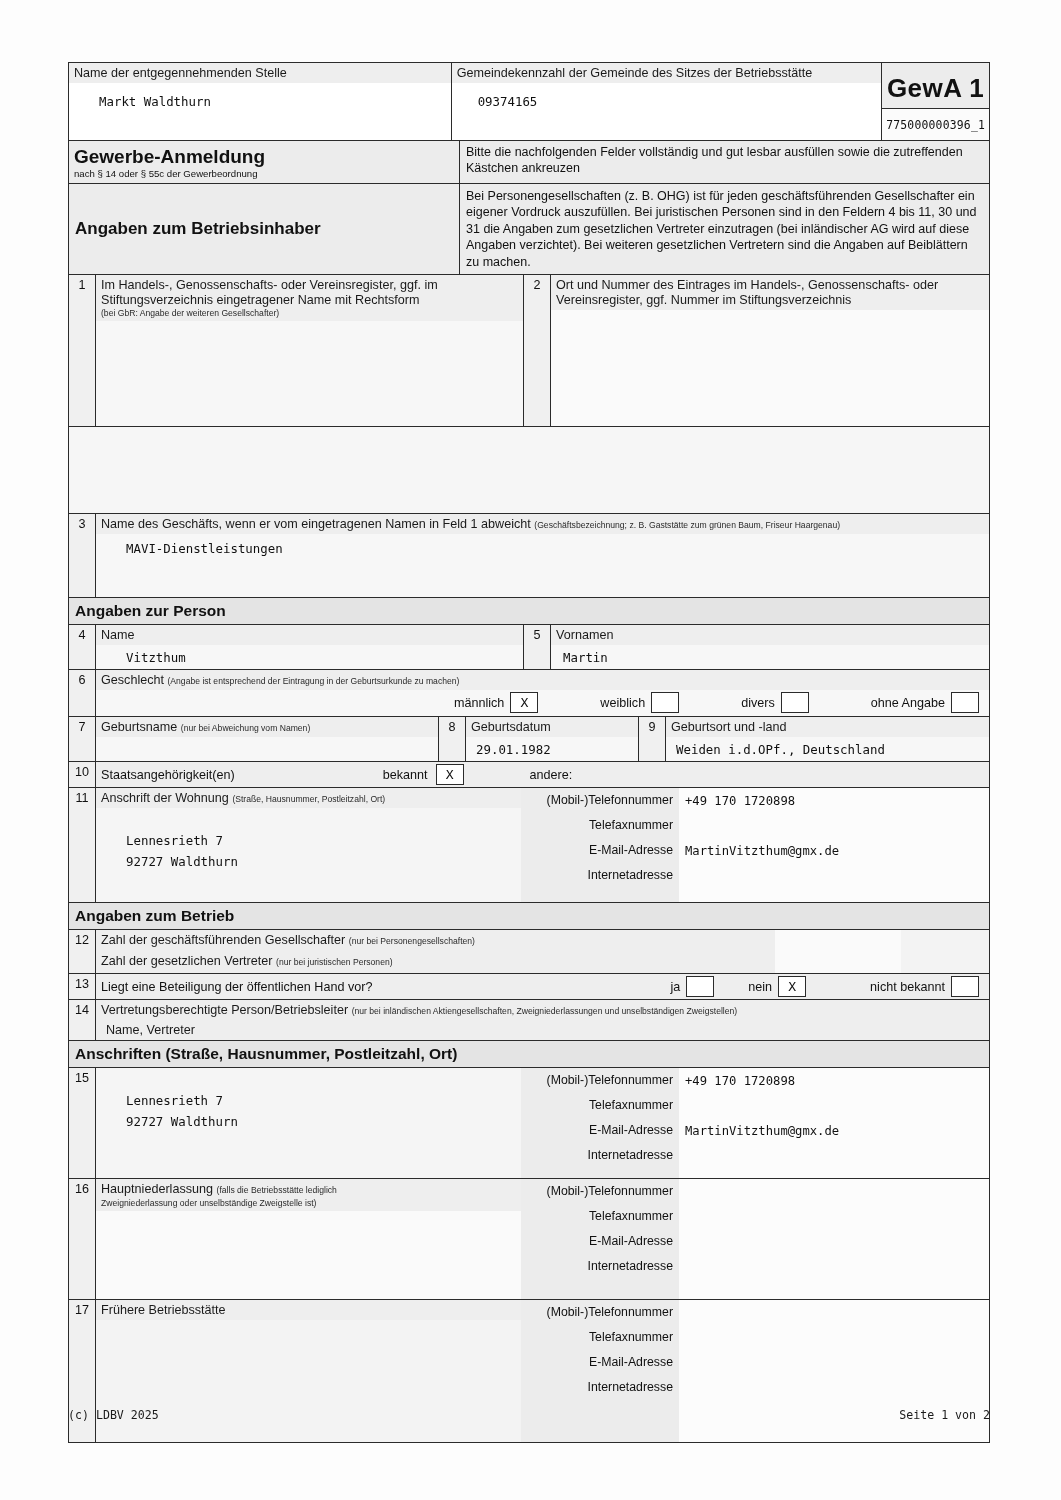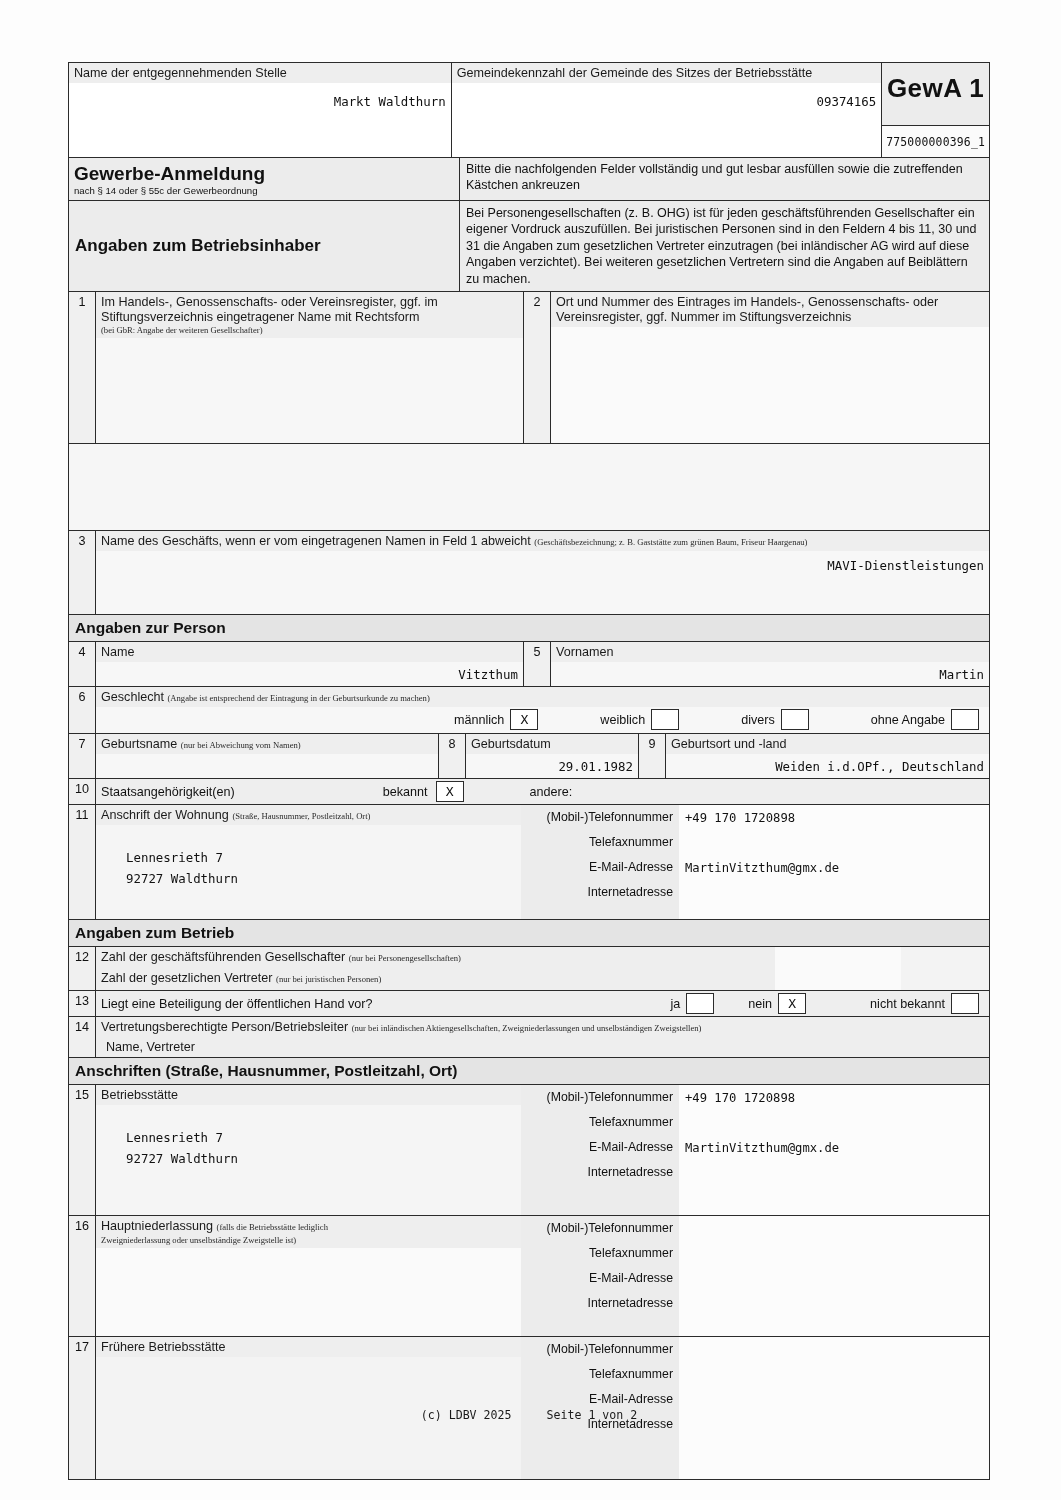--- a/index.html
+++ b/index.html
@@ -31,40 +31,39 @@
   .vline{border-right:1.5px solid #2b2b2b;}
 
   .lbl{
     font-size:12.6px;
     line-height:15px;
     color:#1a1a1a;
     padding:3px 5px 2px 5px;
     background:#eeeeee;
     display:block;
   }
-  .sub2{font-size:8.6px;line-height:11px;color:#2a2a2a;font-family:Liberation Serif, serif;}
+  .sub2{font-size:8.6px;line-height:11px;color:#2a2a2a;}
 
   .val{
     font-family:"DejaVu Sans Mono", monospace;
     font-size:12.4px;
     line-height:17px;
     color:#101010;
     padding:6px 5px 5px 30px;
     white-space:pre;
-    text-align:right;
   }
 
   
   .hdr-left{width:391px;}
   .hdr-mid{width:440px;}
   .hdr-right{width:auto;flex:1;}
 
   .gewa{
     font-size:26px;font-weight:bold;letter-spacing:.5px;
-    text-align:center;padding:10px 4px 21px 4px;background:#ececec;
+    text-align:center;padding:10px 4px 4px 4px;background:#ececec;
   }
   .gewa-num{
     font-family:"DejaVu Sans Mono", monospace;
     font-size:11.4px;text-align:center;padding:9px 4px 8px 4px;background:#fbfbfb;
     letter-spacing:.2px;
   }
   .title-main{font-size:19px;font-weight:bold;padding:5px 5px 0 5px;background:#ececec;}
   .title-sub{font-size:9.6px;padding:0 5px 4px 5px;background:#ececec;}
 
   .para{
@@ -120,21 +119,21 @@
   .cl .l{font-size:12.3px;line-height:17px;text-align:right;padding:0 6px 0 0;height:25px;display:flex;align-items:center;justify-content:flex-end;}
   .cv .v{font-family:"DejaVu Sans Mono", monospace;font-size:12.2px;height:25px;display:flex;align-items:center;padding-left:6px;white-space:pre;}
 
   .addr-val{
     font-family:"DejaVu Sans Mono", monospace;font-size:12.4px;line-height:21px;
     padding:22px 0 0 30px;white-space:pre;
   }
 
   .footer{
     position:absolute;left:68px;top:1408px;width:922px;
-    display:flex;justify-content:center;
+    display:flex;justify-content:space-between;
     font-family:"DejaVu Sans Mono", monospace;
     font-size:11.6px;color:#1a1a1a;gap:35px;
   }
   .bottomline{border-bottom:1.5px solid #2b2b2b;justify-content:center;}
 </style>
 </head>
 <body>
 
 <div class="scan-bg"></div>
 
@@ -413,21 +412,20 @@
         <div class="section-bar">Anschriften (Straße, Hausnummer, Postleitzahl, Ort)</div>
       </div>
     </div>
 
     <div class="row">
       <div class="cell" style="flex:1;display:flex;">
         <div class="numbox">15</div>
         <div class="fieldbody" style="background:#fafafa;">
           <div class="contact">
             <div class="addr">
-              <div class="lbl">Betriebsstätte</div>
               <div class="addr-val" style="min-height:88px;">Lennesrieth 7
 92727 Waldthurn</div>
             </div>
             <div class="cl">
               <div class="l">(Mobil-)Telefonnummer</div>
               <div class="l">Telefaxnummer</div>
               <div class="l">E-Mail-Adresse</div>
               <div class="l">Internetadresse</div>
             </div>
             <div class="cv">

